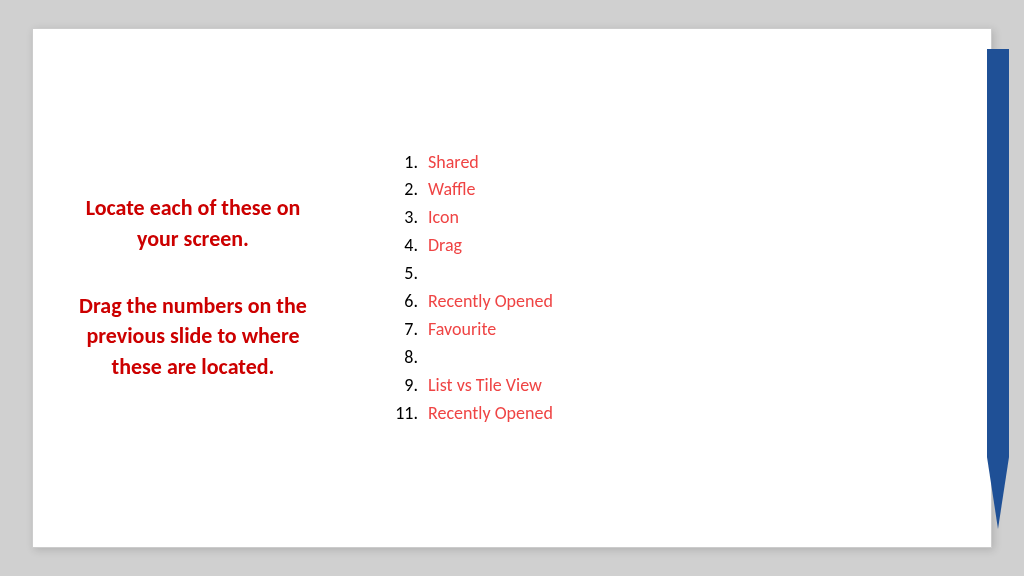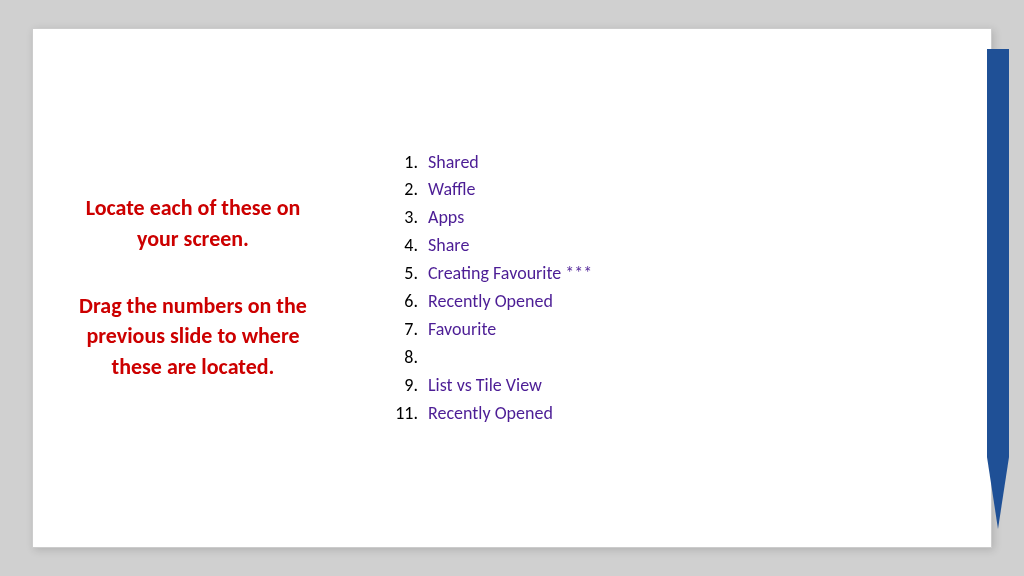--- a/index.html
+++ b/index.html
@@ -86,21 +86,21 @@
     .list-num {
       min-width: 55px;
       text-align: right;
       padding-right: 10px;
       font-size: 18px;
       color: #000000;
     }
 
     .list-text {
       font-size: 18px;
-      color: #4c1d95;
+      color: #ef4444;
     }
   </style>
 </head>
 <body>
 
 <div class="slide-container">
   <div class="blue-tab"></div>
 
   <div class="left-panel">
     <p class="instruction-locate">Locate each of these on your screen.</p>
@@ -112,29 +112,28 @@
     <li>
           <span class="list-num">1.</span>
           <span class="list-text">Shared</span>
         </li>
         <li>
           <span class="list-num">2.</span>
           <span class="list-text">Waffle</span>
         </li>
         <li>
           <span class="list-num">3.</span>
-          <span class="list-text">Apps</span>
+          <span class="list-text">Icon</span>
         </li>
         <li>
           <span class="list-num">4.</span>
-          <span class="list-text">Share</span>
+          <span class="list-text">Drag</span>
         </li>
         <li>
           <span class="list-num">5.</span>
-          <span class="list-text">Creating Favourite ***</span>
         </li>
         <li>
           <span class="list-num">6.</span>
           <span class="list-text">Recently Opened</span>
         </li>
         <li>
           <span class="list-num">7.</span>
           <span class="list-text">Favourite</span>
         </li>
         <li>

